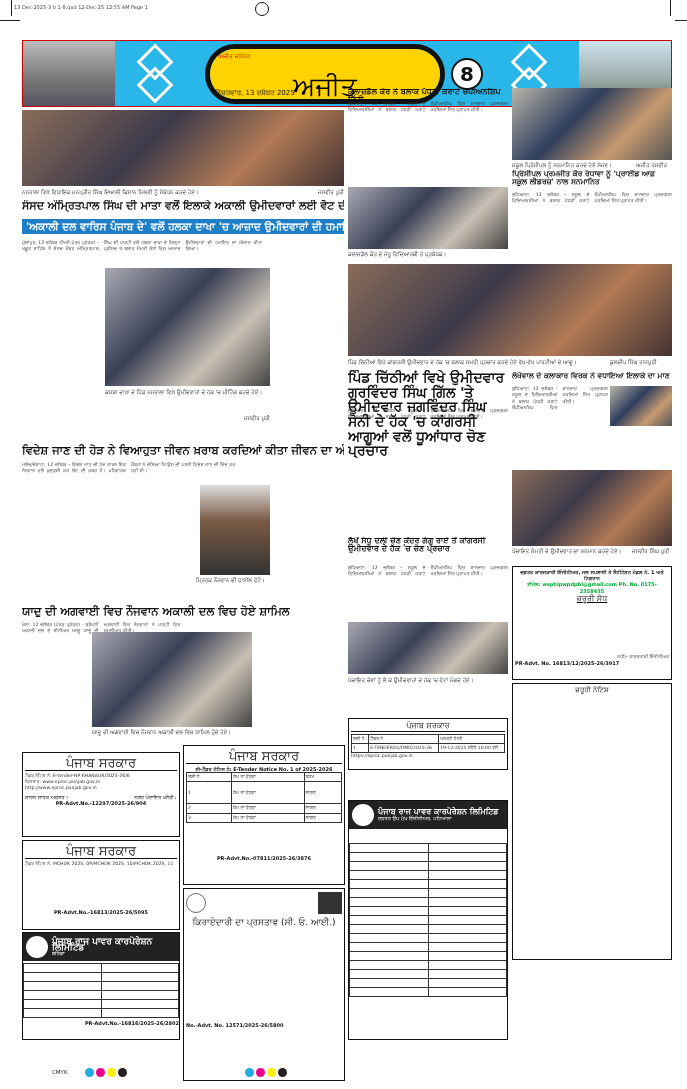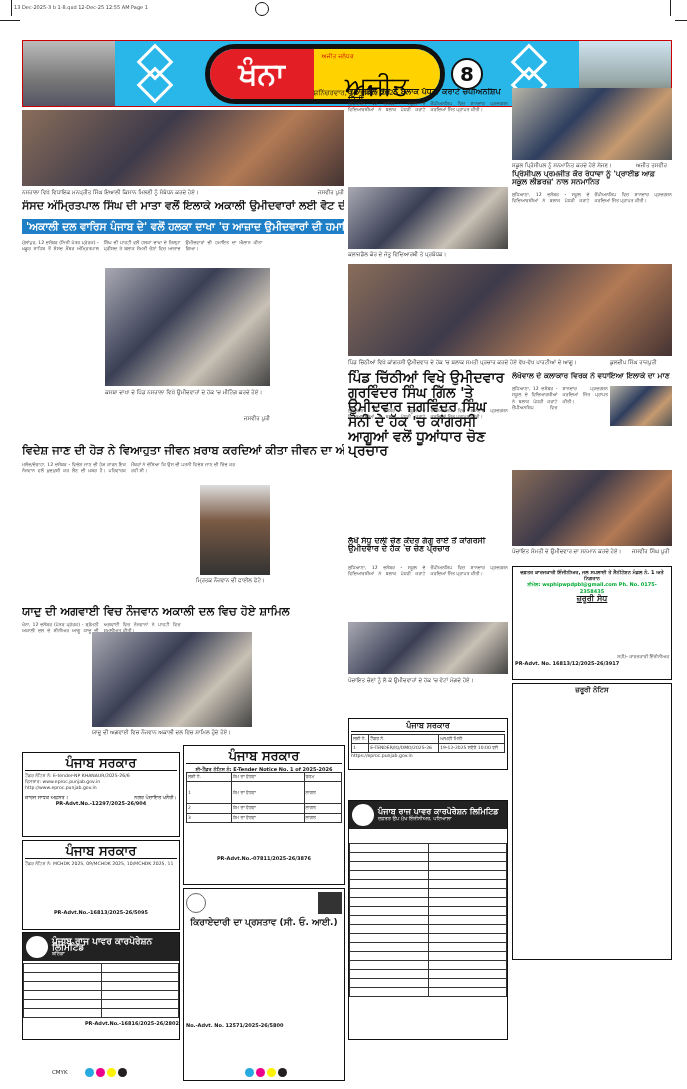--- a/index.html
+++ b/index.html
@@ -21,21 +21,21 @@
 .mh-num{width:32px;height:32px;border-radius:50%;background:#fff;border:2px solid #111;font-size:20px;font-weight:bold;display:flex;align-items:center;justify-content:center;margin:0 6px}
 .box{position:absolute;overflow:hidden}
 .photo{background:linear-gradient(135deg,#8a6d5a,#3d3a4a 40%,#b27a55 70%,#433);}
 .photo.b{background:linear-gradient(135deg,#a9a9b3,#3a3f55 40%,#c9c1b5 70%,#444)}
 .photo.c{background:linear-gradient(135deg,#b9b6a8,#2f3e5e 40%,#c69a70 70%,#555)}
 .caption{font-size:5.5px;color:#222;line-height:8px}
 .hl{font-weight:bold;line-height:1.05;color:#111}
 .hl.blue{background:#1f7fc6;color:#fff;padding:2px 4px}
 .body{font-size:4.6px;line-height:6.3px;color:#333;column-gap:5px;text-align:justify}
 .ad{border:1px solid #111;padding:2px;font-size:4.6px;line-height:6.2px;color:#333;background:#fff}
-.ad .title{font-size:13px;font-weight:bold;text-align:center;color:#111;line-height:15px;border-bottom:1px solid #111;margin-bottom:2px}
+.ad .title{font-size:13px;font-weight:normal;text-align:center;color:#111;line-height:15px;border-bottom:1px solid #111;margin-bottom:2px}
 .ad .sub{text-align:center;font-size:5px;font-weight:bold;color:#111}
 .ad .foot{display:flex;justify-content:space-between;font-size:5px;color:#111;margin-top:2px}
 .pspcl{background:#222;color:#fff;padding:3px;display:flex;gap:4px;align-items:center}
 .pspcl .logo{width:22px;height:22px;border-radius:50%;background:#fff;flex:none}
 .pspcl .name{font-size:9px;font-weight:bold}
 table{border-collapse:collapse;width:100%}
 td{border:1px solid #333;font-size:4.5px;padding:1px;height:9px}
 .reg{position:absolute;display:flex;gap:2px}
 .dot{width:9px;height:9px;border-radius:50%}
 </style>
@@ -46,21 +46,20 @@
 <div class="crop" style="left:0;top:20px;width:20px;height:1px"></div>
 <div class="crop" style="left:11px;top:0;width:1px;height:16px"></div>
 <div class="crop" style="left:675px;top:20px;width:12px;height:1px"></div>
 <div class="crop" style="left:670px;top:0;width:1px;height:16px"></div>
 <div style="position:absolute;left:255px;top:2px;width:14px;height:14px;border:1px solid #111;border-radius:50%"></div>
 
 <div class="masthead">
   <div class="mh-photo"></div>
   <div class="mh-deco"></div>
   <div class="mh-pill">
-    <div class="mh-red">ਖੰਨਾ</div>
     <div class="mh-yel">
       <div class="mh-small">ਅਜੀਤ ਜਲੰਧਰ</div>
       <div class="mh-big">ਅਜੀਤ</div>
       <div class="mh-date">ਸ਼ਨਿੱਚਰਵਾਰ, 13 ਦਸੰਬਰ 2025</div>
     </div>
   </div>
   <div class="mh-num">8</div>
   <div class="mh-deco"></div>
   <div class="mh-photo r"></div>
 </div>

